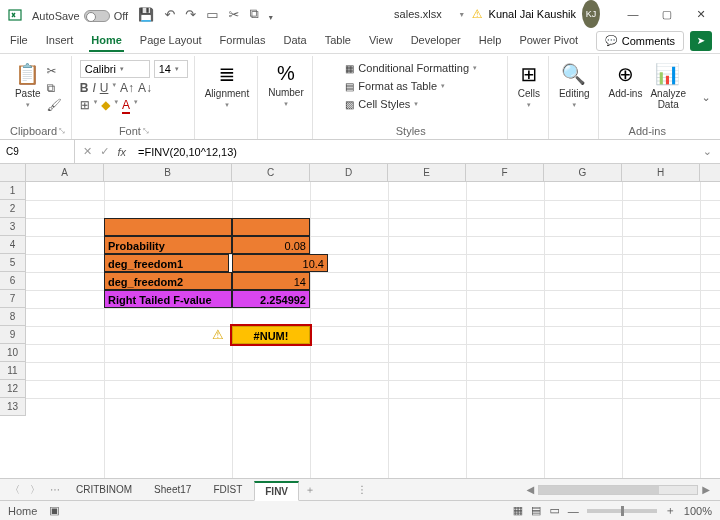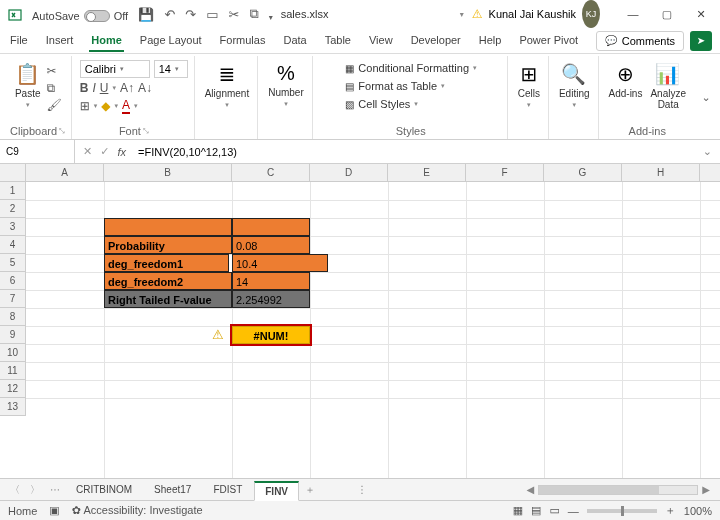--- a/index.html
+++ b/index.html
@@ -3,21 +3,21 @@
 <meta charset="utf-8">
 <style>
 *{box-sizing:border-box;margin:0;padding:0;font-family:"Segoe UI",Arial,sans-serif;font-size:11px;user-select:none}
 body{background:#f0f0f0;width:720px;height:520px;overflow:hidden;display:flex;flex-direction:column}
 .titlebar{height:28px;background:#fff;display:flex;align-items:center;padding:0 4px;gap:8px}
 .qat{display:flex;align-items:flex-end;gap:10px;padding-left:4px}
 .qat-icon{color:#616161;font-size:13px;display:flex;align-items:center}
 .autosave{display:flex;align-items:center;gap:4px;font-size:10px;color:#444}
 .toggle{width:26px;height:12px;border-radius:8px;background:#ccc;position:relative;border:1px solid #999}
 .toggle::after{content:"";width:8px;height:8px;background:#fff;border-radius:50%;position:absolute;top:1px;left:1px;border:1px solid #888}
-.filename{flex:1;text-align:center;font-size:11px;color:#333;display:flex;justify-content:space-between;align-items:center;gap:18px}
+.filename{flex:1;text-align:center;font-size:11px;color:#333;display:flex;justify-content:flex-end;align-items:center;gap:18px}
 .filename .dd{font-size:8px;color:#888}
 .user{display:flex;align-items:center;gap:6px;font-size:10px}
 .user .warn{color:#f0b400;font-size:12px}
 .avatar{width:18px;height:28px;border-radius:50%;background:#6b6d4f;color:#fff;display:flex;align-items:center;justify-content:center;font-size:9px}
 .winbtns{display:flex;gap:4px;margin-left:10px}
 .winbtn{width:30px;height:20px;display:flex;align-items:center;justify-content:center;color:#444}
 .tabs{height:26px;background:#fff;display:flex;align-items:center;padding:0 8px;gap:14px;border-bottom:1px solid #dcdcdc}
 .tab{font-size:11px;color:#444;padding:4px 2px;border-bottom:2px solid transparent}
 .tab.active{color:#0f7b3e;border-bottom:2px solid #0f7b3e;font-weight:600}
 .rgt{margin-left:auto;display:flex;align-items:center;gap:6px}
@@ -25,21 +25,21 @@
 .share{width:22px;height:20px;background:#0f7b3e;border-radius:3px;display:flex;align-items:center;justify-content:center;color:#fff;font-size:10px}
 .ribbon{background:#fff;display:flex;border-bottom:1px solid #cfcfcf;height:86px;padding:2px 4px 0;gap:2px}
 .group{display:flex;flex-direction:column;align-items:center;border-right:1px solid #e2e2e2;padding:0 6px}
 .group-body{flex:1;display:flex;align-items:flex-start;gap:4px;padding-top:4px}
 .group-label{font-size:9px;color:#666;padding:2px 0;display:flex;align-items:center;gap:2px}
 .dl{font-size:7px;color:#888}
 .bigbtn{display:flex;flex-direction:column;align-items:center;gap:2px;padding:2px 2px 0}
 .bigbtn .ic{font-size:20px}
 .bigbtn .lbl{font-size:10px;color:#333;text-align:center}
 .stack{display:flex;flex-direction:column;gap:3px}
-.row{display:flex;gap:4px;align-items:center}
+.row{display:flex;gap:4px;}
 .sel{border:1px solid #cfcfcf;height:18px;padding:0 4px;display:flex;align-items:center;font-size:10px;background:#fff;gap:4px}
 .sel .ar{font-size:7px;color:#777}
 .mini{font-size:12px;color:#555}
 .style-item{font-size:10px;display:flex;align-items:center;gap:4px;color:#333;white-space:nowrap}
 .collapse{margin-left:auto;width:20px;display:flex;align-items:center;justify-content:center;color:#666}
 .fbar{height:24px;background:#fff;border-bottom:1px solid #cfcfcf;display:flex;align-items:center}
 .namebox{width:75px;border-right:1px solid #cfcfcf;padding:0 6px;height:100%;display:flex;align-items:center;font-size:10px}
 .fx-ctrl{display:flex;align-items:center;gap:8px;padding:0 8px;color:#999}
 .fx{font-style:italic;font-size:11px;color:#555}
 .formula{flex:1;padding:0 4px;font-size:11px}
@@ -52,22 +52,22 @@
 .rowhead{position:absolute;top:18px;left:0;width:26px;background:#f0f0f0;border-right:1px solid #ccc}
 .rh{height:18px;border-bottom:1px solid #ccc;text-align:center;font-size:10px;color:#555;line-height:18px}
 .corner{position:absolute;top:0;left:0;width:26px;height:18px;background:#f0f0f0;border-right:1px solid #ccc;border-bottom:1px solid #ccc}
 .cells{position:absolute;top:18px;left:26px;right:0;bottom:0}
 .gridlines{position:absolute;inset:0}
 .vl{position:absolute;top:0;bottom:0;width:1px;background:#e4e4e4}
 .hl{position:absolute;left:0;right:0;height:1px;background:#e4e4e4}
 .cell{position:absolute;height:18px;line-height:18px;padding:0 3px;font-size:11px}
 .title-cell{background:#92d050;font-weight:bold;text-align:center;border:1px solid #222}
 .orange-cell{background:#ed7d31;font-weight:bold;border:1px solid #222;color:#000}
-.blue-cell{background:#737373;font-weight:bold;border:1px solid #222}
-.val-cell{text-align:left;border:1px solid #222}
+.blue-cell{background:#d946ef;font-weight:bold;border:1px solid #222}
+.val-cell{text-align:right;border:1px solid #222}
 .err-cell{background:#ffc000;font-weight:bold;text-align:center;border:1px solid #d0a000}
 .sel-border{position:absolute;border:2px solid #c00000;pointer-events:none}
 .warn-ico{position:absolute;color:#d9a400;font-size:13px}
 .sheetbar{height:22px;background:#f4f4f4;border-top:1px solid #ccc;display:flex;align-items:center;padding:0 6px;gap:2px}
 .navbtn{padding:0 4px;color:#888;font-size:10px}
 .shtab{padding:3px 10px;font-size:10px;color:#444;background:transparent}
 .shtab.active{background:#fff;border:1px solid #ccc;border-bottom:1px solid #fff;border-top:2px solid #0f7b3e;font-weight:600;position:relative;top:1px}
 .scroll{margin-left:auto;display:flex;align-items:center;gap:0}
 .sbar{width:160px;height:10px;background:#e8e8e8;border:1px solid #ccc;position:relative}
 .sthumb{position:absolute;left:0;top:0;bottom:0;width:120px;background:#cfcfcf}
@@ -322,21 +322,21 @@
       </div>
       <div class="cell orange-cell" style="left:78px;top:36px;width:128px"></div>
       <div class="cell orange-cell" style="left:206px;top:36px;width:78px"></div>
       <div class="cell orange-cell" style="left:78px;top:54px;width:128px">Probability</div>
       <div class="cell orange-cell val-cell" style="left:206px;top:54px;width:78px;font-weight:normal">0.08</div>
       <div class="cell orange-cell" style="left:78px;top:72px;width:125px">deg_freedom1</div>
       <div class="cell orange-cell val-cell" style="left:206px;top:72px;width:96px;font-weight:normal">10.4</div>
       <div class="cell orange-cell" style="left:78px;top:90px;width:128px">deg_freedom2</div>
       <div class="cell orange-cell val-cell" style="left:206px;top:90px;width:78px;font-weight:normal">14</div>
       <div class="cell blue-cell" style="left:78px;top:108px;width:128px">Right Tailed F-value</div>
-      <div class="cell blue-cell val-cell" style="left:206px;top:108px;width:78px;font-weight:normal">2.254992</div>
+      <div class="cell blue-cell val-cell" style="left:206px;top:108px;width:78px;font-weight:bold">2.254992</div>
       <div class="cell err-cell" style="left:206px;top:144px;width:78px">#NUM!</div>
       <span class="warn-ico" style="left:186px;top:145px">⚠</span>
       <div class="sel-border" style="left:204px;top:142px;width:82px;height:22px"></div>
     </div>
   </div>
 </div>
 
 <div class="sheetbar">
   <span class="navbtn">〈</span>
   <span class="navbtn">〉</span>
@@ -353,21 +353,20 @@
     <div class="sbar">
         <div class="sthumb"></div>
       </div>
     <span class="navbtn">▶</span>
   </div>
 </div>
 
 <div class="status">
   <span>Home</span>
   <span>▣</span>
-  <span>✿ <span>Accessibility: Investigate</span></span>
   <div class="rt">
     <span>▦</span>
     <span>▤</span>
     <span>▭</span>
     <span>—</span>
     <div class="zoom-slider"></div>
     <span>＋</span>
     <span>100%</span>
   </div>
 </div>

